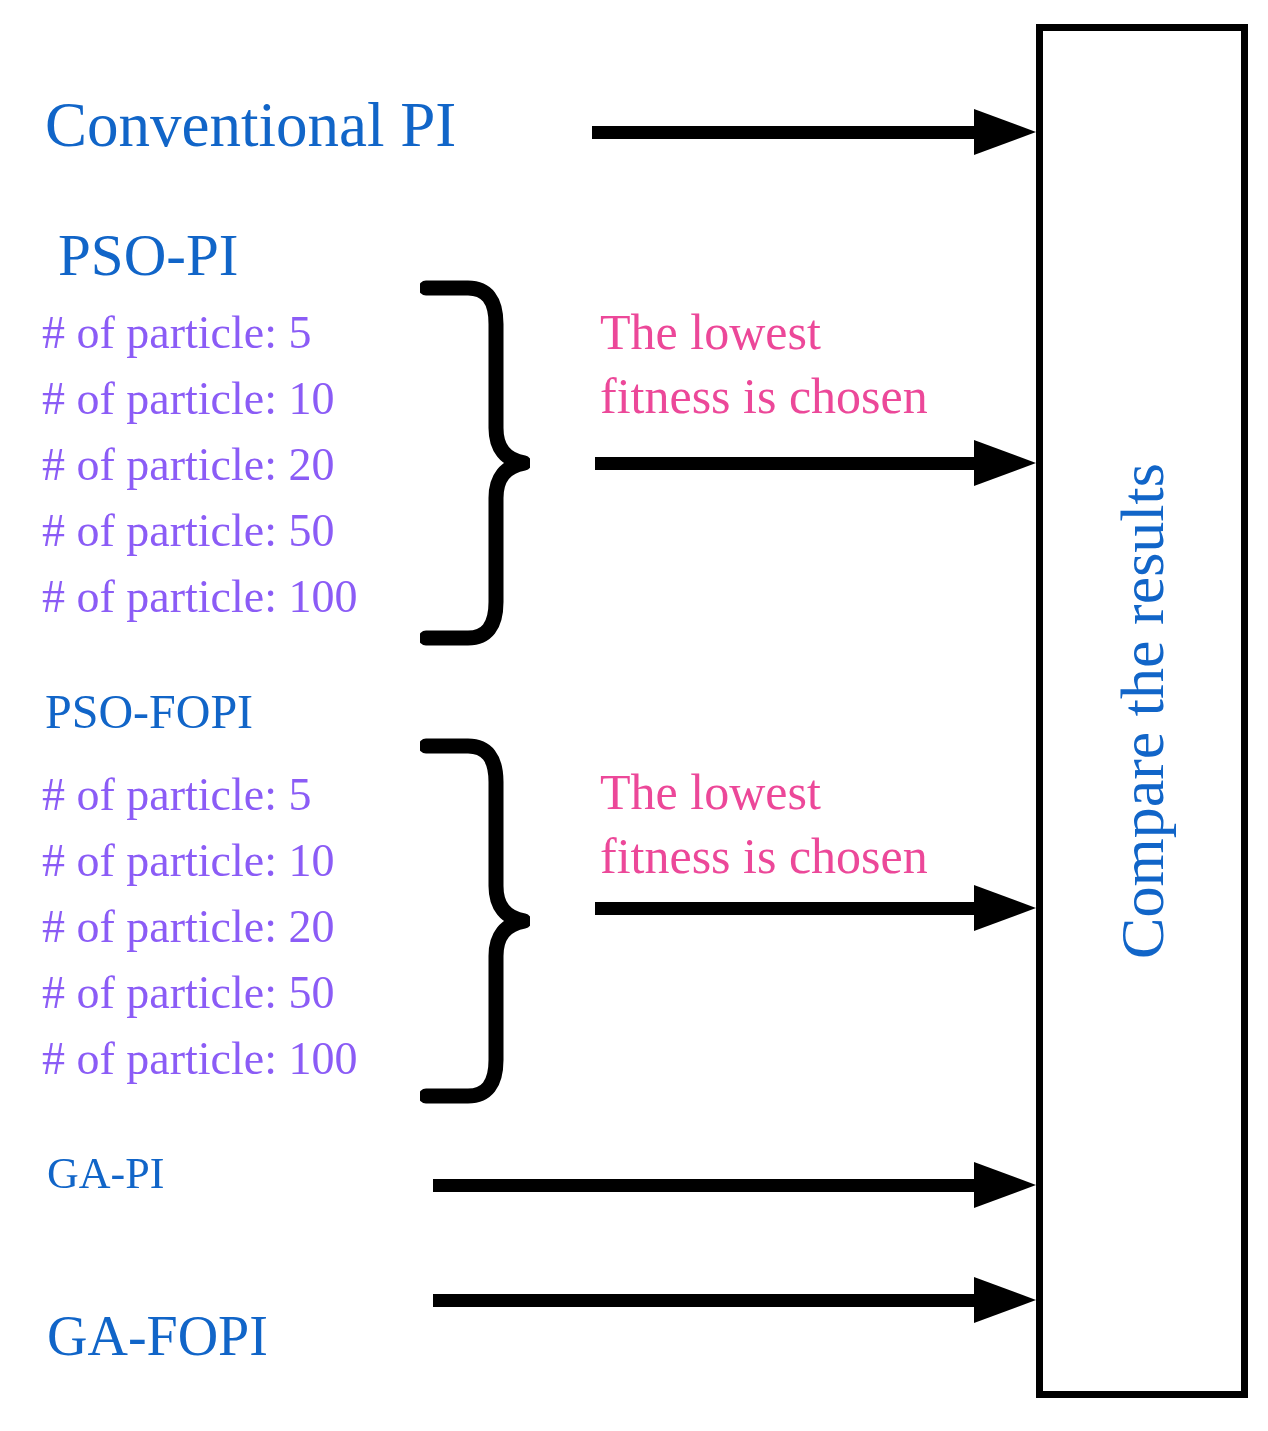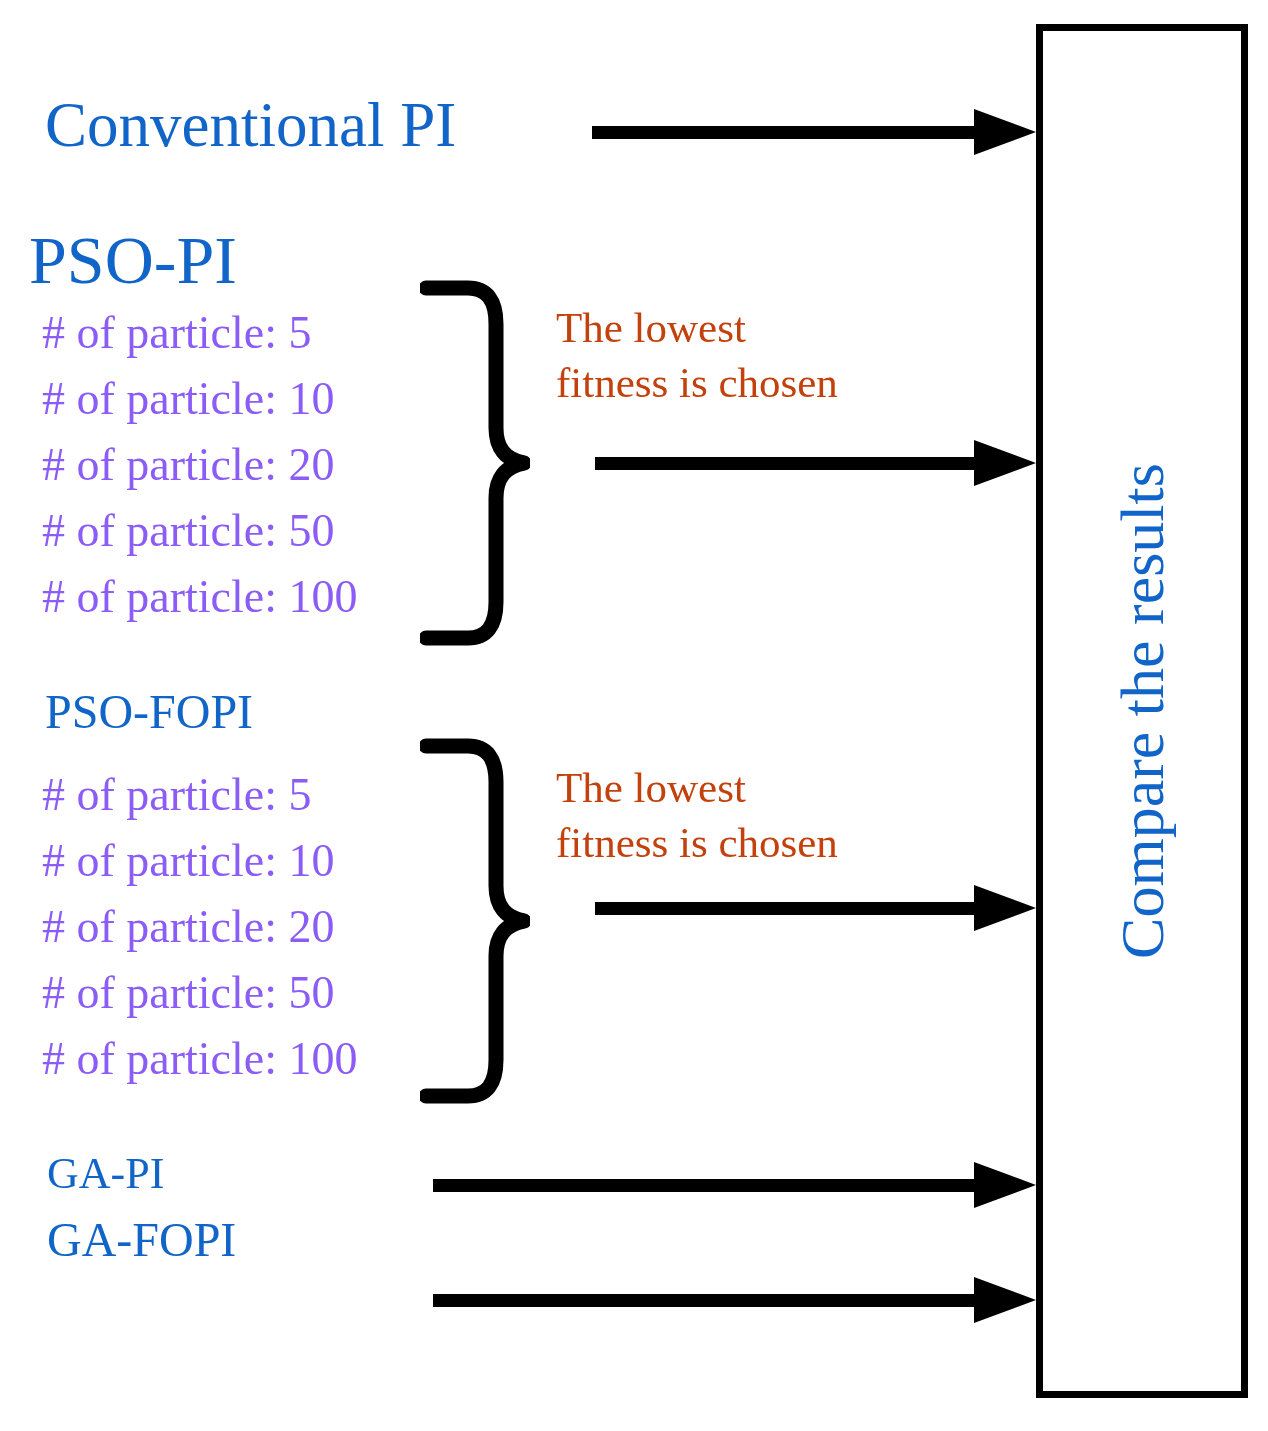--- a/index.html
+++ b/index.html
@@ -31,25 +31,26 @@
     position: absolute;
     color: #8b5cf6;
     font-family: "Liberation Serif", "DejaVu Serif", serif;
     font-size: 46px;
     line-height: 1;
     white-space: nowrap;
   }
 
   .note {
     position: absolute;
-    color: #c2410c;
+    color: #ec4899;
     font-family: "Liberation Serif", "DejaVu Serif", serif;
-    font-size: 43px;
+    font-size: 50px;
     line-height: 1.28;
     white-space: pre-line;
+    margin-left: 44px;
   }
 
   
   .arrow {
     position: absolute;
     height: 46px;
   }
   .arrow .shaft {
     position: absolute;
     left: 0;
@@ -101,21 +102,21 @@
 
 <div id="canvas">
 
   <div class="blue-label" style="left:45px; top:94px; font-size:63px;">Conventional PI</div>
 
   <div class="arrow" style="left:592px; top:109px; width:444px;">
     <div class="shaft" style="width:385px;"></div>
     <div class="head" style="left:382px;"></div>
   </div>
 
-  <div class="blue-label" style="left:29px; top:226px; font-size:68px;font-family:Liberation Serif, serif;">PSO-PI</div>
+  <div class="blue-label" style="left:58px; top:226px; font-size:59px;font-family:Liberation Serif, serif;">PSO-PI</div>
 
   <div>
     <div class="mono-line" style="left:42px; top:310px;"># of particle: 5</div>
     <div class="mono-line" style="left:42px; top:376px;"># of particle: 10</div>
     <div class="mono-line" style="left:42px; top:442px;"># of particle: 20</div>
     <div class="mono-line" style="left:42px; top:508px;"># of particle: 50</div>
     <div class="mono-line" style="left:42px; top:574px;"># of particle: 100</div>
   </div>
 
   <svg class="brace" style="left:420px; top:280px;" width="110" height="366" viewBox="0 0 110 366">
@@ -152,21 +153,21 @@
     <div class="head" style="left:379px;"></div>
   </div>
 
   <div class="blue-label" style="left:47px; top:1152px; font-size:44px;">GA-PI</div>
 
   <div class="arrow" style="left:433px; top:1162px; width:603px;">
     <div class="shaft" style="width:545px;"></div>
     <div class="head" style="left:541px;"></div>
   </div>
 
-  <div class="blue-label" style="left:47px; top:1216px; font-size:48px;">GA-FOPI</div>
+  <div class="blue-label" style="left:47px; top:1308px; font-size:56px;">GA-FOPI</div>
 
   <div class="arrow" style="left:433px; top:1277px; width:603px;">
     <div class="shaft" style="width:545px;"></div>
     <div class="head" style="left:541px;"></div>
   </div>
 
   <div id="compare-box">
     <div id="compare-box-label">Compare the results</div>
   </div>
 

